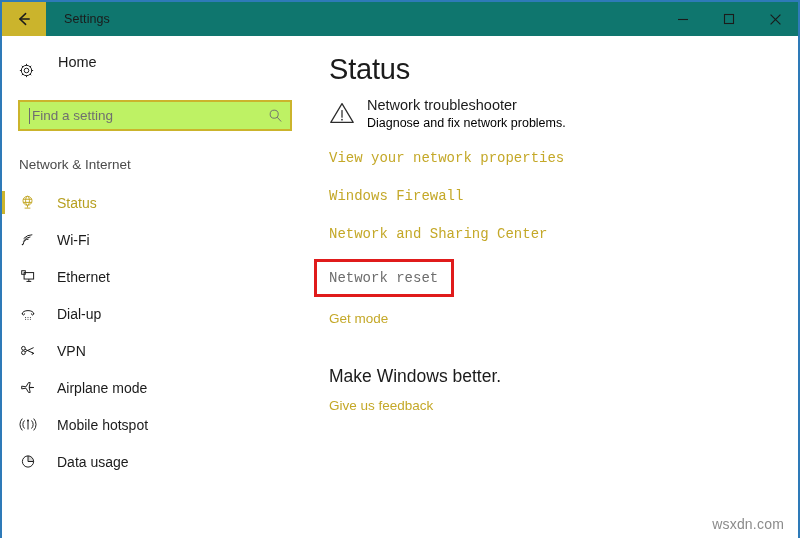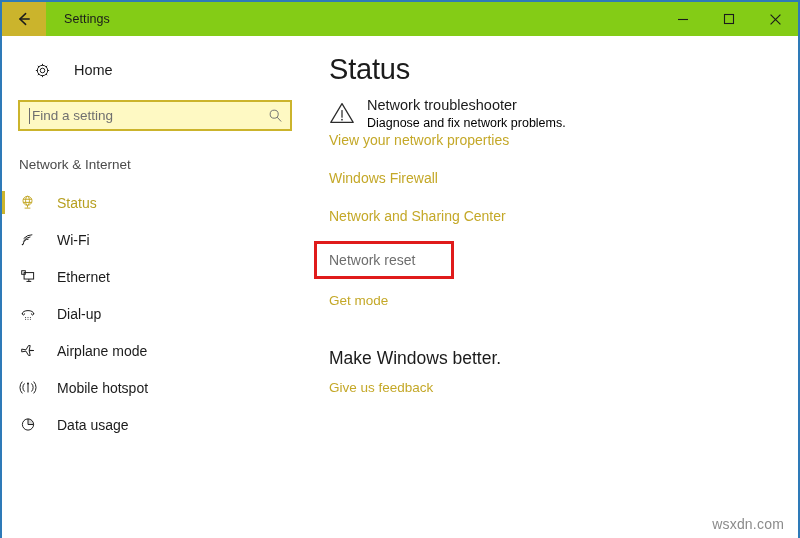--- a/index.html
+++ b/index.html
@@ -24,21 +24,21 @@
     border-right: 2px solid #2e7ab8;
   }
 
   
   #titlebar {
     position: absolute;
     top: 0;
     left: 0;
     right: 0;
     height: 34px;
-    background: #84cc16;
+    background: #0f766e;
     display: flex;
     align-items: stretch;
   }
   #back-button {
     width: 44px;
     height: 34px;
     background: #cbb42c;
     display: flex;
     align-items: center;
     justify-content: center;
@@ -77,24 +77,23 @@
 
   
   #sidebar {
     width: 312px;
     flex: 0 0 auto;
     position: relative;
     background: #ffffff;
   }
   #home-row {
     display: flex;
-    align-items: center;
     height: 32px;
     margin-top: 18px;
-    padding-left: 32px;
+    padding-left: 16px;
     cursor: pointer;
   }
   #home-row .ico {
     width: 28px;
     display: flex;
     align-items: center;
     justify-content: flex-start;
   }
   #home-label {
     font-size: 14.5px;
@@ -103,21 +102,21 @@
   }
 
   #search-wrap {
     margin: 14px 0 2px 16px;
     width: 274px;
     height: 31px;
     border: 2px solid #cbb42c;
     box-sizing: border-box;
     display: flex;
     align-items: center;
-    background: #fef9c3;
+    background: #bef264;
     position: relative;
   }
   #search-caret {
     width: 1px;
     height: 16px;
     background: #6d6d6d;
     margin-left: 9px;
   }
   #search-input-text {
     flex: 1 1 auto;
@@ -210,21 +209,22 @@
     font-size: 14.5px;
     color: #1b1b1b;
   }
   #troubleshooter-sub {
     font-size: 12.5px;
     color: #000000;
     margin-top: 3px;
   }
 
   #link-list {
-    margin-top: 0;
+    margin-top: 18px;
+    font-family: Liberation Mono, monospace;
   }
   .status-link {
     display: block;
     font-size: 14px;
     color: #c4a828;
     height: 38px;
     line-height: 20px;
     cursor: pointer;
     white-space: nowrap;
   }
@@ -412,20 +412,34 @@
                   <circle cx="12.8" cy="14.6" r="0.62"></circle>
                 <circle cx="7.2" cy="16.8" r="0.62"></circle>
                   <circle cx="10" cy="16.8" r="0.62"></circle>
                   <circle cx="12.8" cy="16.8" r="0.62"></circle>
               </g>
             </svg>
           </span>
           <span class="nav-label">Dial-up</span>
         </div>
 
+        <div class="nav-item">
+          <span class="nav-ico">
+            <svg width="18" height="17" viewBox="0 0 20 20">
+              <g fill="none" stroke="#1b1b1b" stroke-width="1.15">
+                <circle cx="4.6" cy="7.4" r="2.2"></circle>
+                <circle cx="4.6" cy="12.6" r="2.2"></circle>
+                <path d="M6.6 8.6 L16.6 13.4"></path>
+                <path d="M6.6 11.4 L16.6 6.6"></path>
+                <path d="M14.4 12.2 L16.8 13.4 L14.4 14.6"></path>
+              </g>
+            </svg>
+          </span>
+          <span class="nav-label">VPN</span>
+        </div>
 
         <div class="nav-item">
           <span class="nav-ico">
             <svg width="18" height="17" viewBox="0 0 20 20">
               <g fill="none" stroke="#1b1b1b" stroke-width="1.15" stroke-linejoin="round">
                 <path d="M2.6 11.6 L2.6 8.4 L7.6 9.2 L10.6 4.2 L12.6 4.2 L11.4 9.8
                          L16.8 10 L16.8 10 L11.4 10.2 L12.6 15.8 L10.6 15.8 L7.6 10.8 L2.6 11.6 Z"></path>
               </g>
             </svg>
           </span>

